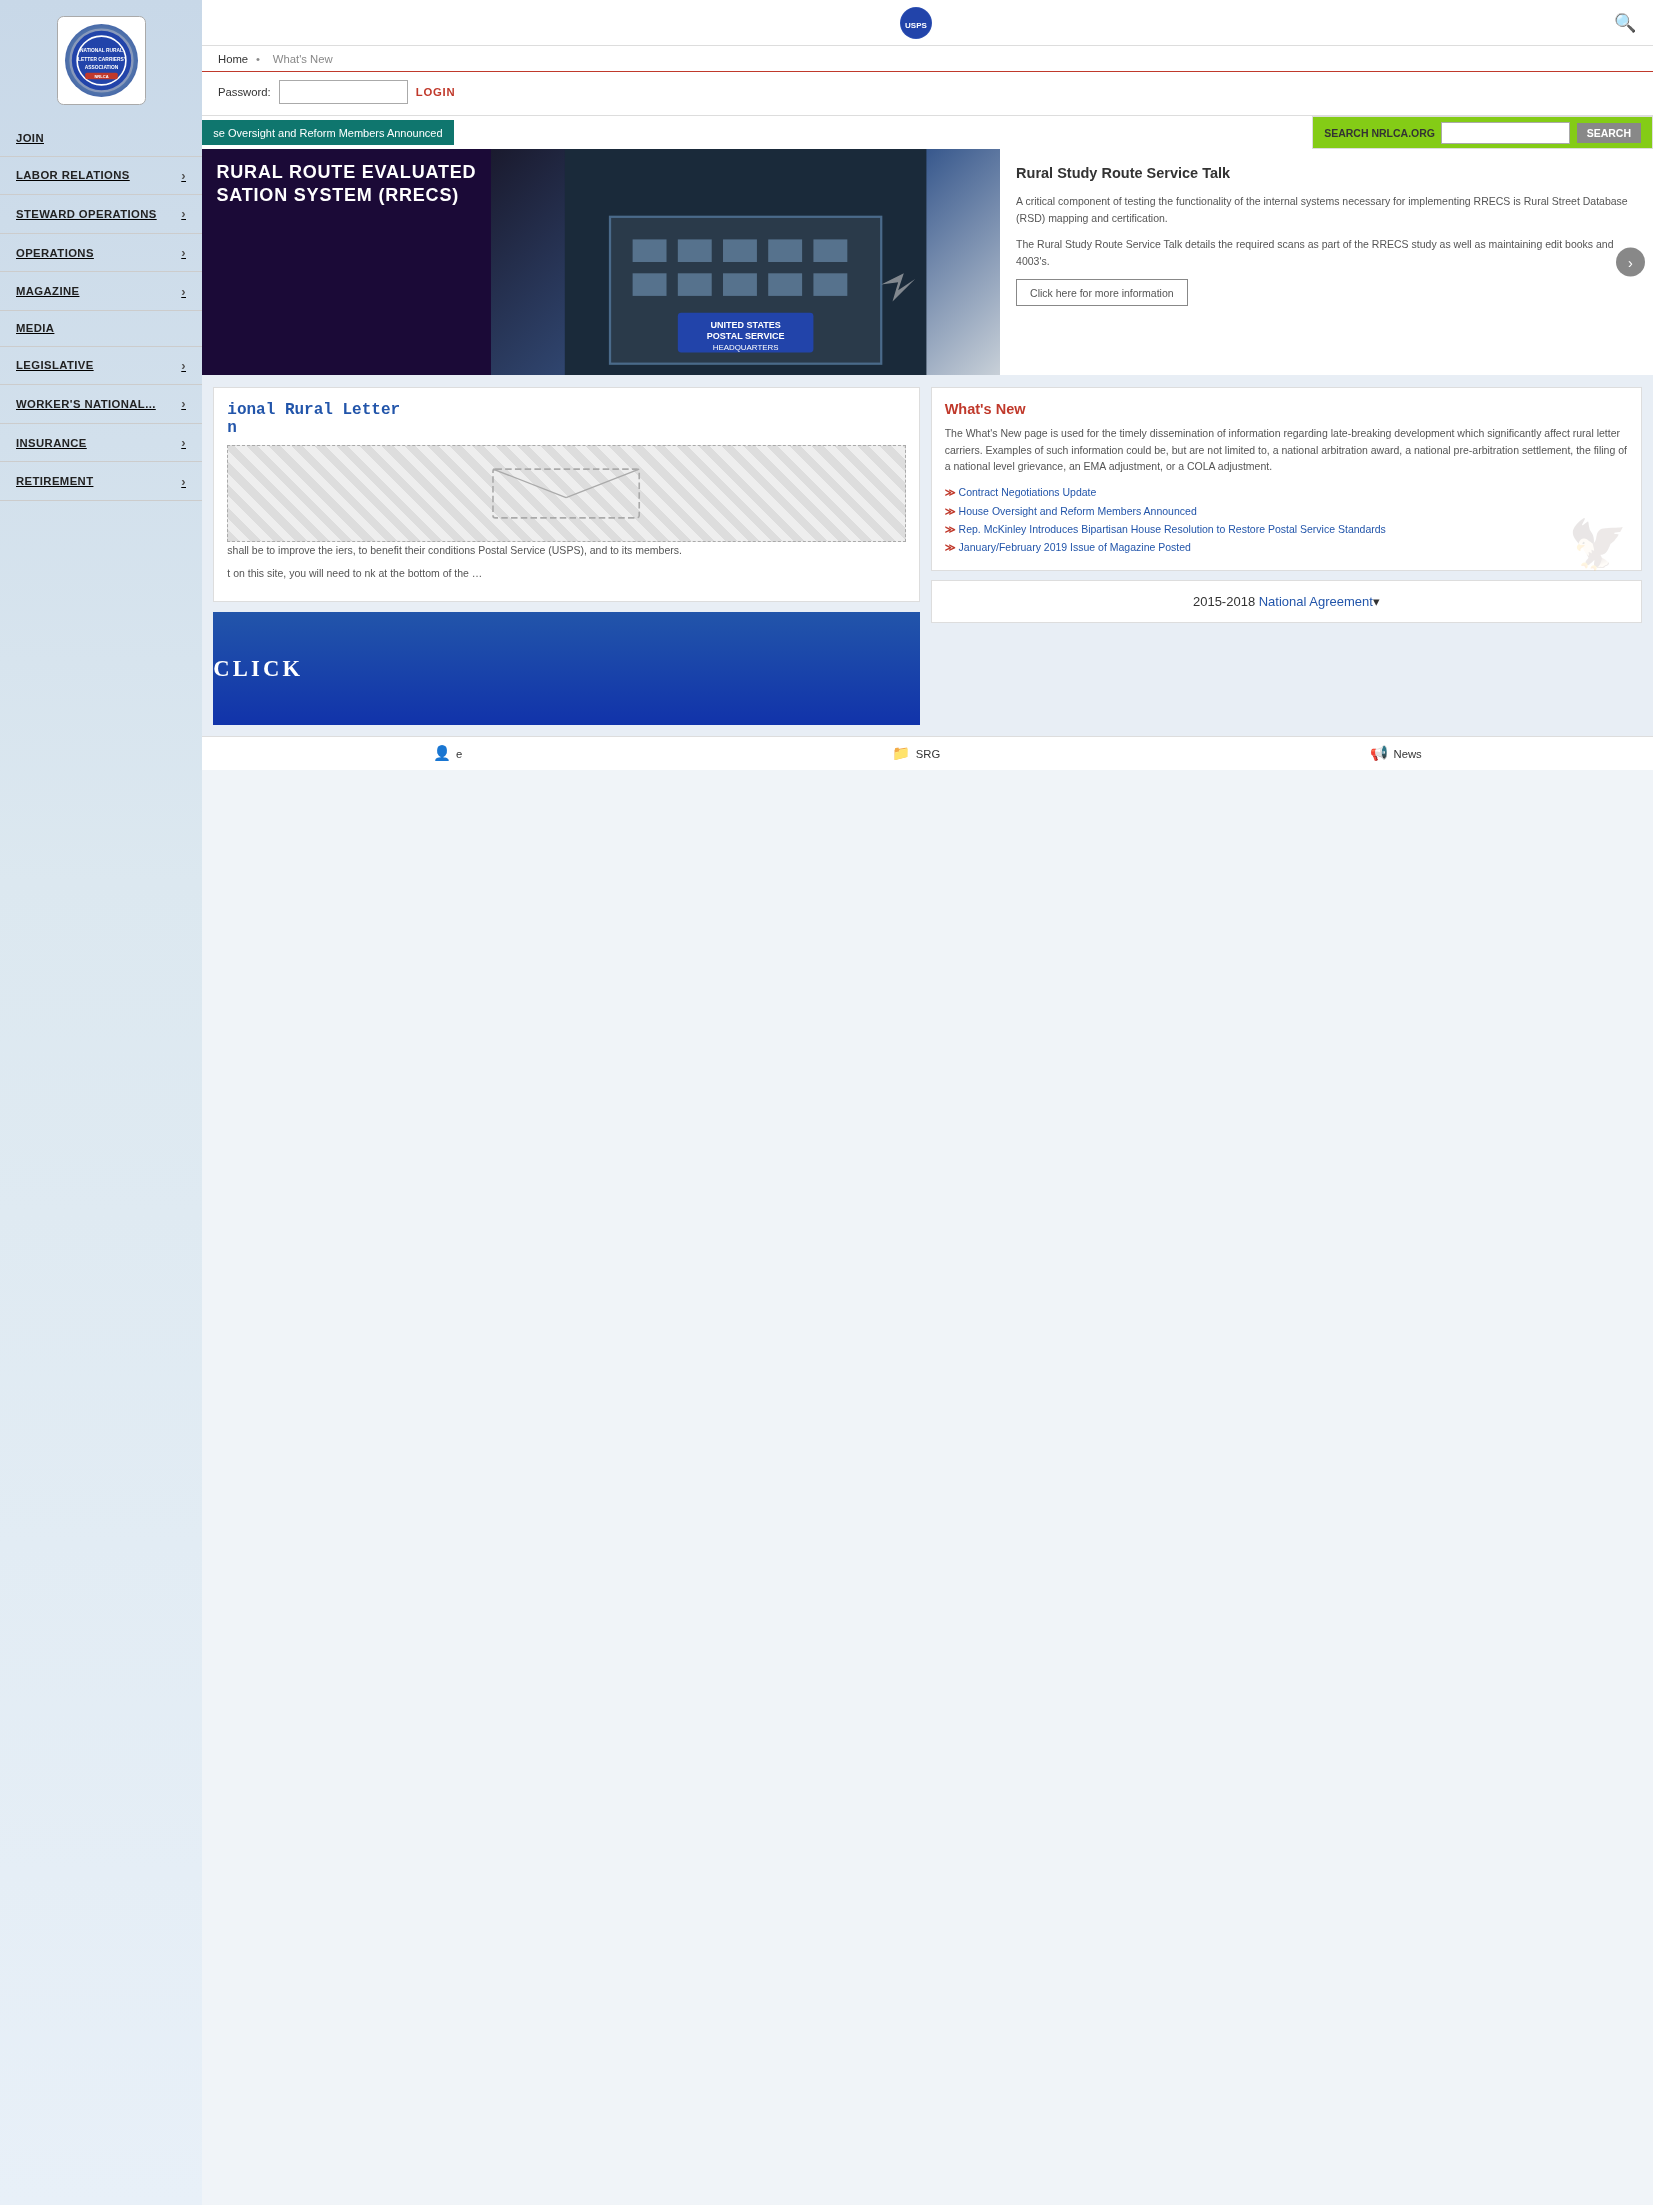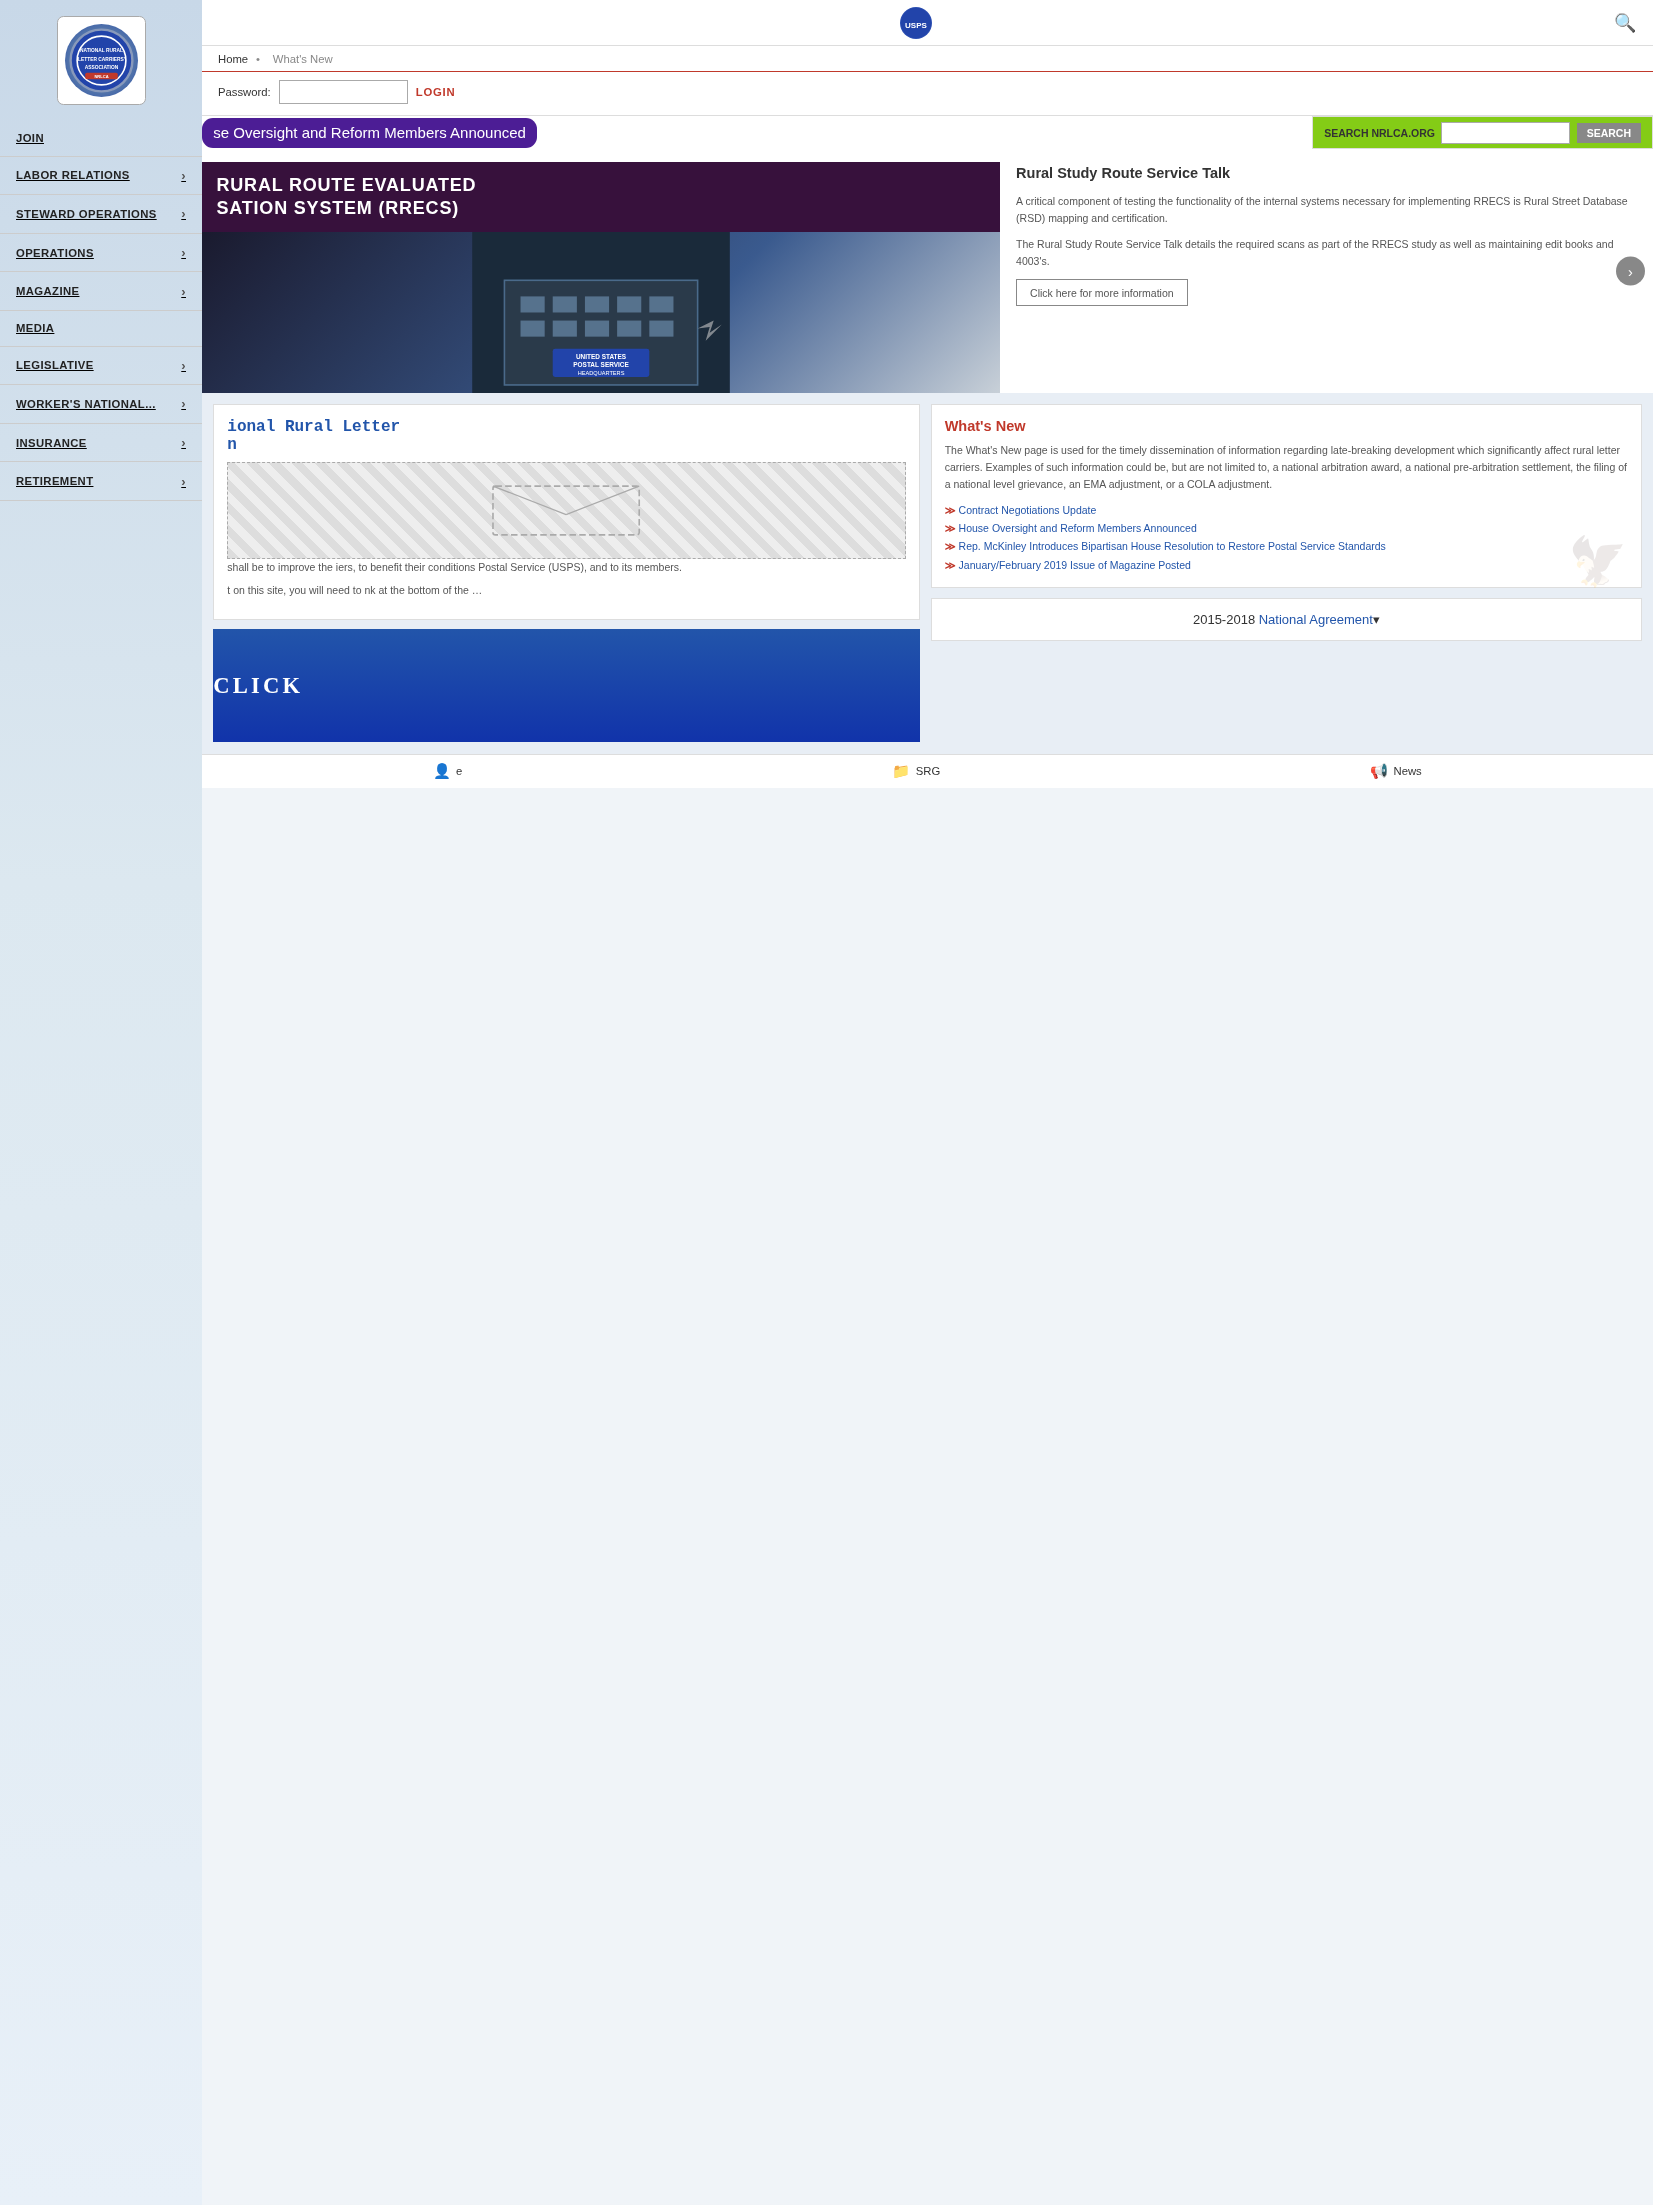--- a/index.html
+++ b/index.html
@@ -125,28 +125,27 @@
       border: none;
       color: #c0392b;
       font-weight: bold;
       font-size: 11.3px;
       cursor: pointer;
       letter-spacing: 0.8px;
     }
 
     
     .headline-ticker {
-      background: #4c1d95;
+      background: #0f766e;
       color: white;
       padding: 6.5px 11.3px;
-      font-size: 15px;
+      font-size: 11px;
       display: flex;
       align-items: center;
       gap: 8px;
-      border-radius: 11px;
     }
     .search-bar {
       background: #84cc16;
       padding: 4.8px 11.3px;
       display: flex;
       align-items: center;
       gap: 6.5px;
       border: 0.8px solid #ddd;
     }
     .search-bar input {
@@ -173,27 +172,26 @@
     }
 
     
     .hero-section {
       display: flex;
       background: white;
       margin: 0;
     }
     .hero-image-area {
       flex: 0 0 55%;
-      background: #d946ef;
+      background: #6d28d9;
       position: relative;
       min-height: 226px;
       display: flex;
-      flex-direction: column;
+      flex-direction: row;
       justify-content: flex-start;
-      margin-top: 13px;
     }
     .hero-title-overlay {
       background: rgba(0, 0, 0, 0.75);
       color: white;
       padding: 11.3px 14.5px;
       font-size: 18px;
       font-weight: bold;
       letter-spacing: 0.8px;
       line-height: 1.3;
     }

